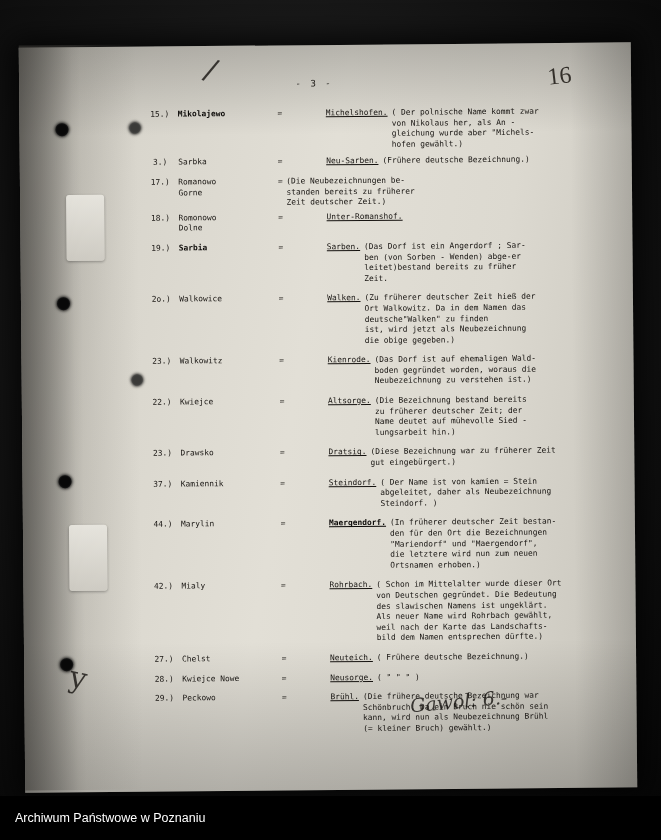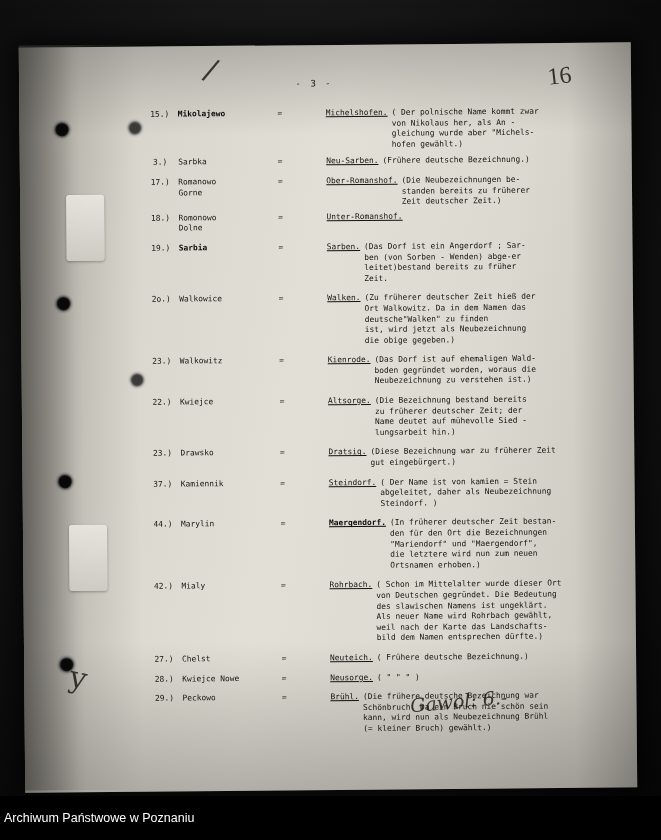--- a/index.html
+++ b/index.html
@@ -201,21 +201,21 @@
     width: 661px;
     height: 44px;
     background: #000;
     display: flex;
     align-items: center;
   }
   .credit span {
     color: #ffffff;
     font-family: "Liberation Sans", sans-serif;
     font-size: 12.5px;
-    padding-left: 4px;
+    padding-left: 15px;
   }
 </style>
 </head>
 <body>
 
 <div class="viewer">
   <div class="scan-bg"></div>
 
   <div class="sheet"></div>
 
@@ -254,21 +254,20 @@
       <div class="eq">=</div>
       <div class="de">Neu-Sarben.</div>
       <div class="note">(Frühere deutsche Bezeichnung.)</div>
     </div>
 
     <div class="entry tight">
       <div class="num">17.)</div>
       <div class="pl">Romanowo
 Gorne</div>
       <div class="eq">=</div>
-      <div class="de">Ober-Romanshof.</div>
       <div class="note">(Die Neubezeichnungen be-
 standen bereits zu früherer
 Zeit deutscher Zeit.)</div>
     </div>
 
     <div class="entry loose">
       <div class="num">18.)</div>
       <div class="pl">Romonowo
 Dolne</div>
       <div class="eq">=</div>

